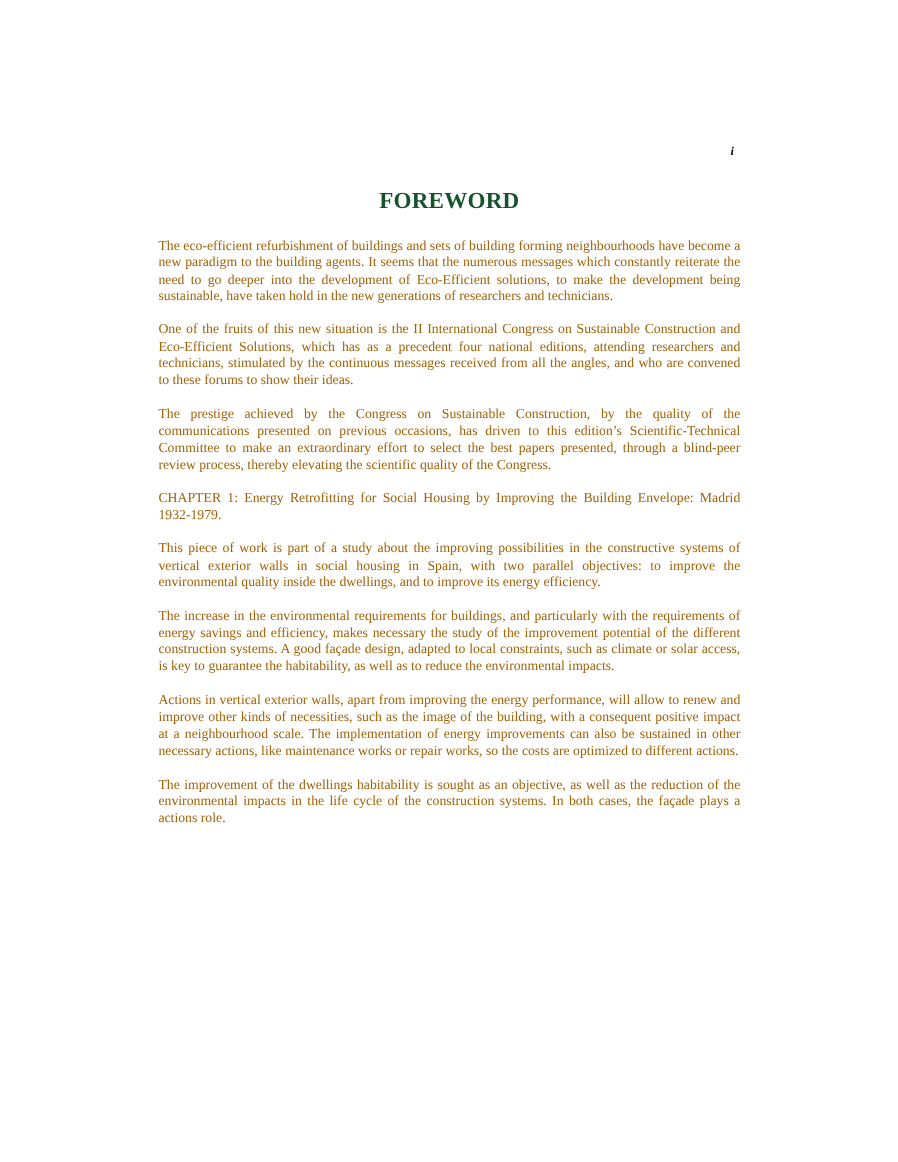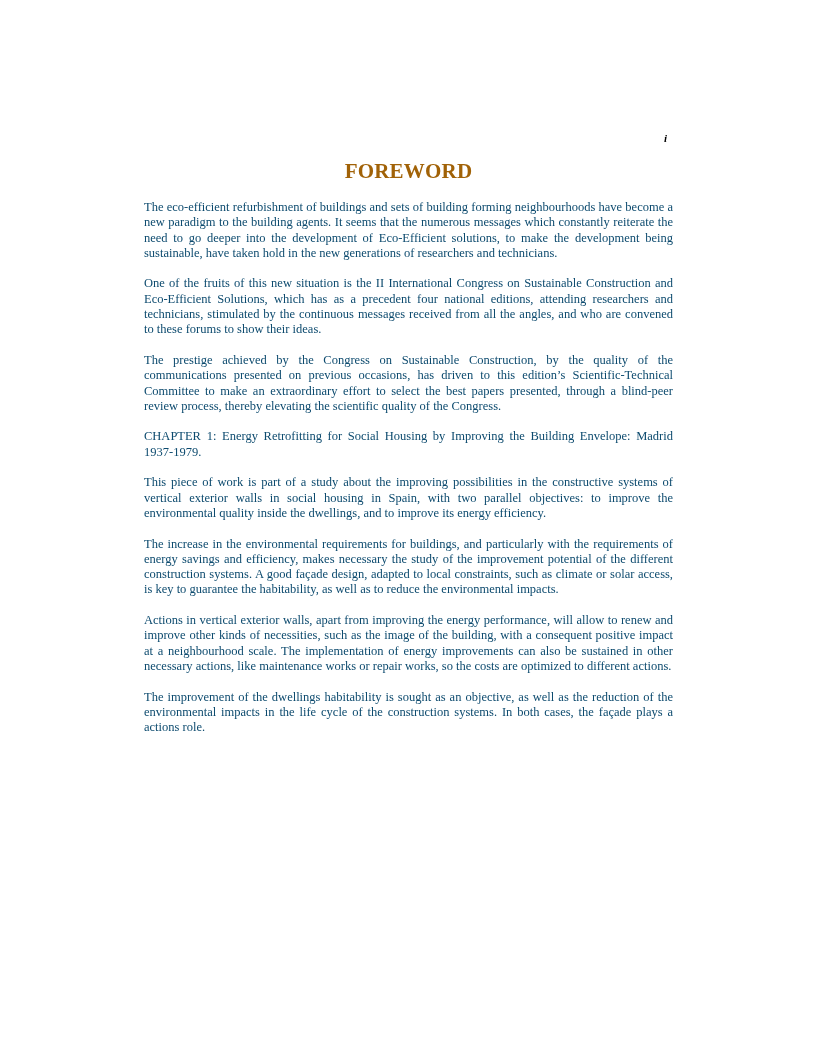--- a/index.html
+++ b/index.html
@@ -3,44 +3,44 @@
 <meta charset="utf-8">
 <style>
   html, body { margin: 0; padding: 0; background: #ffffff; }
   body { width: 816px; height: 1056px; position: relative; overflow: hidden; }
   .page-number {
     position: absolute; left: 664px; top: 132px;
     font-family: "Liberation Serif", serif; font-style: italic; font-weight: bold;
     font-size: 11px; color: #000;
   }
   .title {
-    position: absolute; left: 144px; width: 529px; top: 159px;
+    position: absolute; left: 144px; width: 529px; top: 170px;
     text-align: center; margin: 0;
     font-family: "Liberation Serif", serif; font-weight: bold;
-    font-size: 21px; color: #a16207; letter-spacing: 0.2px;
+    font-size: 21px; color: #14532d; letter-spacing: 0.2px;
   }
   .body-text {
-    position: absolute; left: 144px; top: 200px; width: 529px;
-    font-family: "Liberation Serif", serif; font-size: 12.5px; line-height: 15.3px; color: #0c4a6e;
+    position: absolute; left: 144px; top: 216px; width: 529px;
+    font-family: "Liberation Serif", serif; font-size: 12.5px; line-height: 15.3px; color: #a16207;
   }
   .body-text p {
     margin: 0 0 15.3px 0;
     text-align: justify;
   }
   .body-text p.last-left { text-align: left; }
 </style>
 </head>
 <body>
 
 <div>
   <div class="page-number">i</div>
   <h1 class="title">FOREWORD</h1>
   <div class="body-text">
     <p>The eco-efficient refurbishment of buildings and sets of building forming neighbourhoods have become a new paradigm to the building agents. It seems that the numerous messages which constantly reiterate the need to go deeper into the development of Eco-Efficient solutions, to make the development being sustainable, have taken hold in the new generations of researchers and technicians.</p>
     <p>One of the fruits of this new situation is the II International Congress on Sustainable Construction and Eco-Efficient Solutions, which has as a precedent four national editions, attending researchers and technicians, stimulated by the continuous messages received from all the angles, and who are convened to these forums to show their ideas.</p>
     <p>The prestige achieved by the Congress on Sustainable Construction, by the quality of the communications presented on previous occasions, has driven to this edition’s Scientific-Technical Committee to make an extraordinary effort to select the best papers presented, through a blind-peer review process, thereby elevating the scientific quality of the Congress.</p>
-    <p>CHAPTER 1: Energy Retrofitting for Social Housing by Improving the Building Envelope: Madrid 1937-1979.</p>
+    <p>CHAPTER 1: Energy Retrofitting for Social Housing by Improving the Building Envelope: Madrid 1932-1979.</p>
     <p>This piece of work is part of a study about the improving possibilities in the constructive systems of vertical exterior walls in social housing in Spain, with two parallel objectives: to improve the environmental quality inside the dwellings, and to improve its energy efficiency.</p>
     <p>The increase in the environmental requirements for buildings, and particularly with the requirements of energy savings and efficiency, makes necessary the study of the improvement potential of the different construction systems. A good façade design, adapted to local constraints, such as climate or solar access, is key to guarantee the habitability, as well as to reduce the environmental impacts.</p>
     <p>Actions in vertical exterior walls, apart from improving the energy performance, will allow to renew and improve other kinds of necessities, such as the image of the building, with a consequent positive impact at a neighbourhood scale. The implementation of energy improvements can also be sustained in other necessary actions, like maintenance works or repair works, so the costs are optimized to different actions.</p>
     <p>The improvement of the dwellings habitability is sought as an objective, as well as the reduction of the environmental impacts in the life cycle of the construction systems. In both cases, the façade plays a actions role.</p>
   </div>
 </div>
 
 </body></html>

